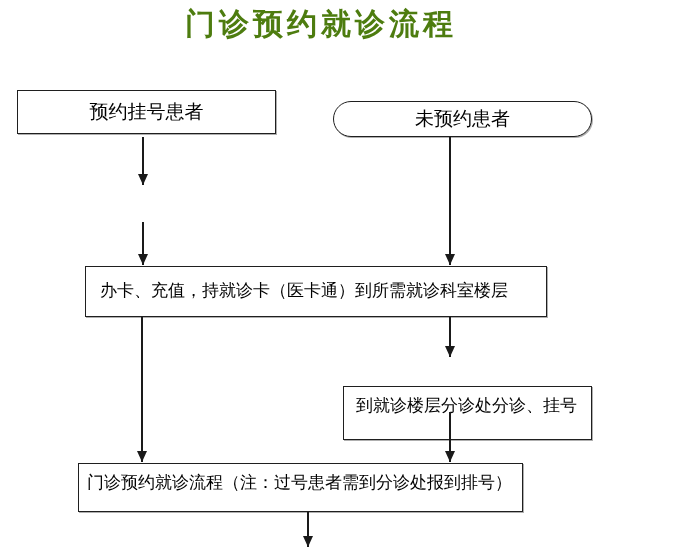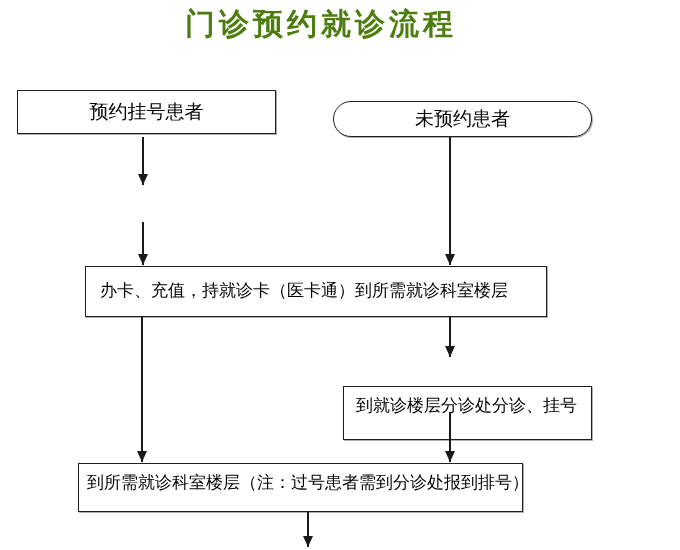--- a/index.html
+++ b/index.html
@@ -72,21 +72,21 @@
 
   <div class="node center" style="left:17px; top:90px; width:259px; height:44px;">预约挂号患者</div>
 
   <div class="node center" style="left:333px; top:101px; width:259px; height:36px;border-radius:18px;">未预约患者</div>
 
 
   <div class="node leftalign" style="left:85px; top:266px; width:462px; height:51px; padding:12px 8px 0 14px;">办卡、充值，持就诊卡（医卡通）到所需就诊科室楼层</div>
 
   <div class="node leftalign" style="left:343px; top:358px; width:249px; height:54px; padding:7px 6px 0 12px;margin-top:28px;">到就诊楼层分诊处分诊、挂号</div>
 
-  <div class="node leftalign" style="left:78px; top:463px; width:445px; height:49px; padding:7px 3px 0 8px;">到所需就诊科室楼层（注：过号患者需到分诊处报到排号）</div>
+  <div class="node leftalign" style="left:78px; top:463px; width:445px; height:49px; padding:7px 3px 0 8px;">门诊预约就诊流程（注：过号患者需到分诊处报到排号）</div>
 
   <div class="arrow" style="left:142px; top:137px; height:48px;"></div>
 
   <div class="arrow" style="left:142px; top:222px; height:43px;"></div>
 
   <div class="arrow" style="left:449px; top:137px; height:128px;"></div>
 
   <div class="arrow" style="left:141px; top:317px; height:145px;"></div>
 
   <div class="arrow" style="left:449px; top:317px; height:40px;"></div>

